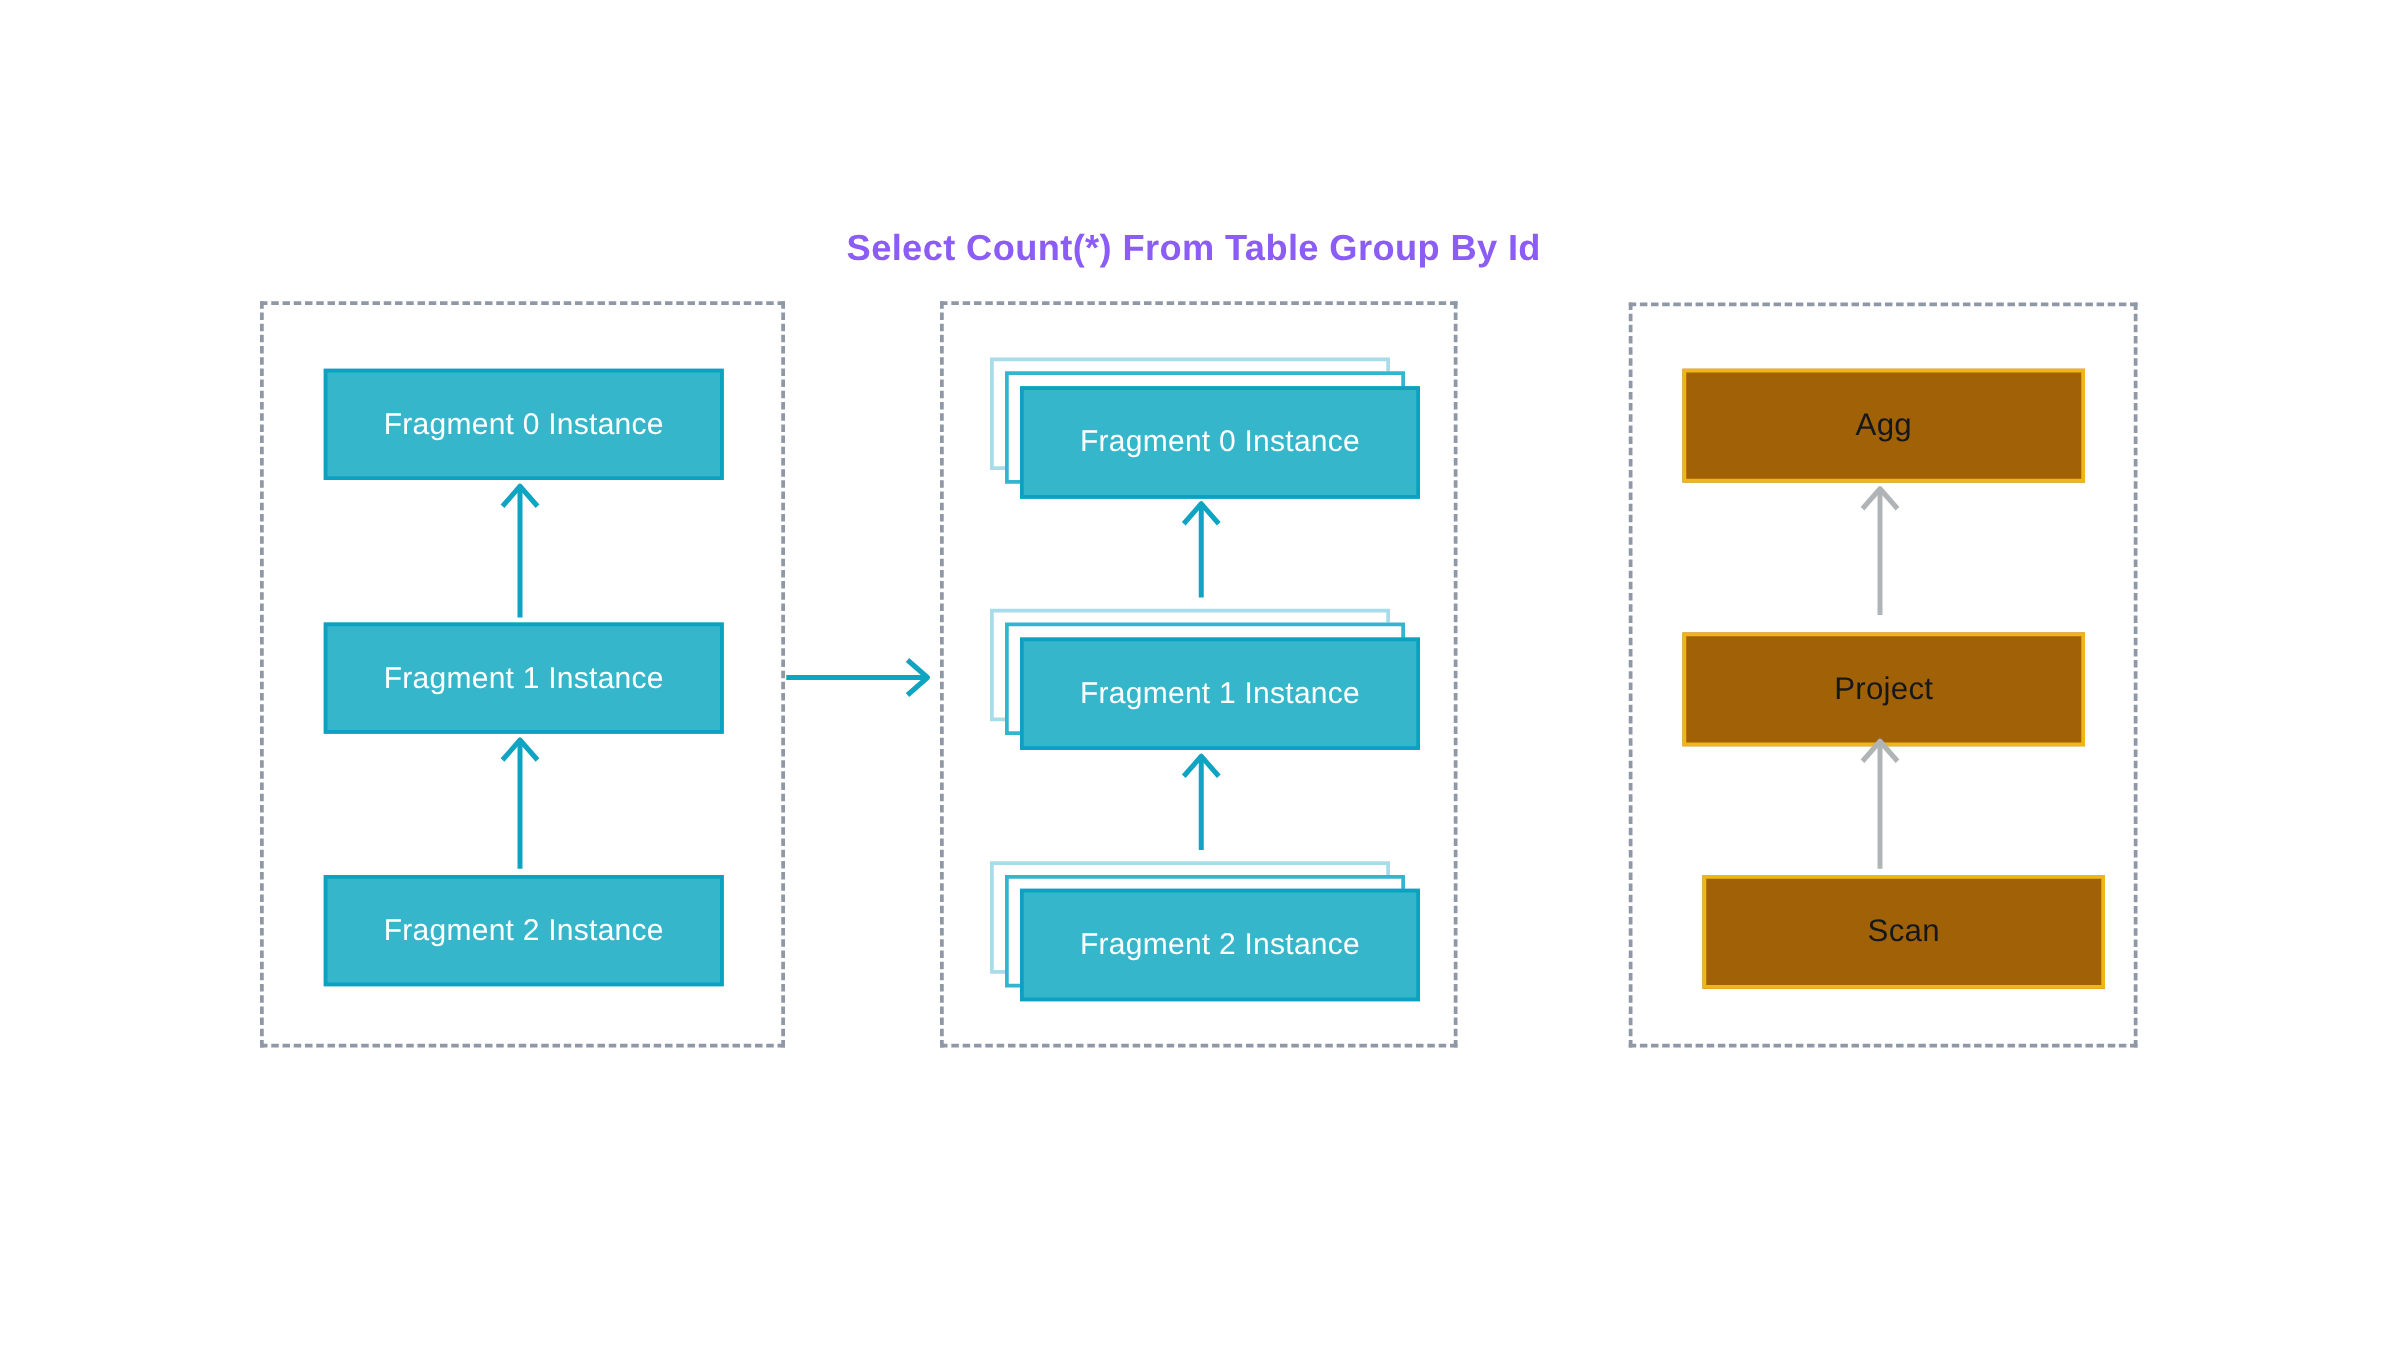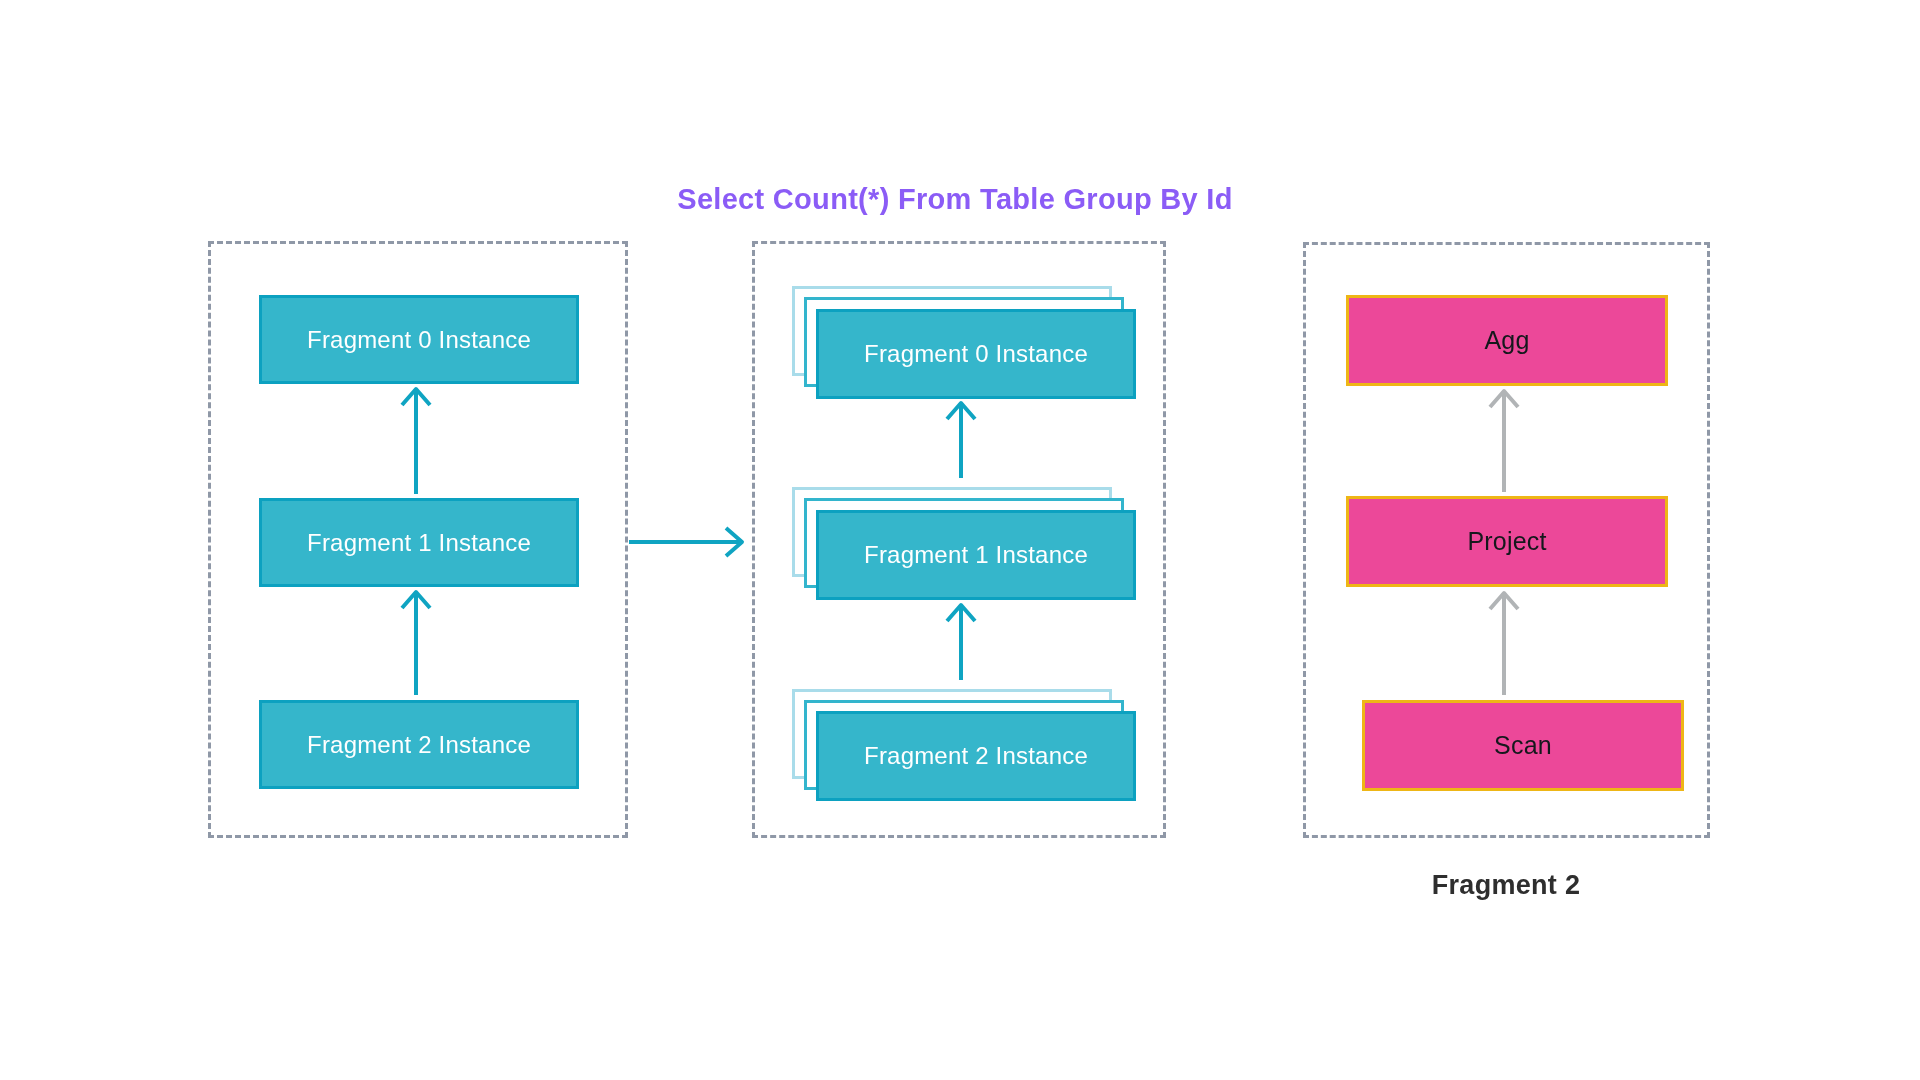--- a/index.html
+++ b/index.html
@@ -24,21 +24,21 @@
   .node{
     position:absolute;display:flex;align-items:center;justify-content:center;
     box-sizing:border-box;text-align:center;
   }
   .node-teal{
     width:320px;height:89px;background:#35b6cb;border:3px solid #0ca1c0;
     color:#ffffff;font-size:24px;font-weight:500;letter-spacing:0.2px;
   }
   .node-teal-front{width:320px;height:90px;}
   .node-yellow{
-    width:322px;height:91px;background:#ec4899;border:3px solid #eeb616;
+    width:322px;height:91px;background:#a16207;border:3px solid #eeb616;
     color:#14181c;font-size:25px;font-weight:500;letter-spacing:0.2px;
   }
   .ghost{
     position:absolute;width:320px;height:90px;background:#ffffff;box-sizing:border-box;
   }
   .ghost-light{border:3px solid #a9dcea;}
   .ghost-mid  {border:3px solid #33b5cd;}
   .arrow{position:absolute;overflow:visible;}
   .teal-stroke{stroke:#0fa4c2;stroke-width:4;fill:none;stroke-linejoin:round;}
   .gray-stroke{stroke:#b1b4b6;stroke-width:4;fill:none;stroke-linejoin:round;}
@@ -80,29 +80,28 @@
     <div class="ghost ghost-mid" style="left:49px;top:456px;"></div>
     <div class="node node-teal node-teal-front" style="left:61px;top:467px;">
       <span>Fragment 2 Instance</span>
     </div>
   </div>
 
   <div class="panel panel-right">
     <div class="node node-yellow" style="left:40px;top:50px;">
       <span>Agg</span>
     </div>
-    <div class="node node-yellow" style="left:40px;top:251px;">
+    <div class="node node-yellow" style="left:40px;top:261px;">
       <span>Project</span>
     </div>
     <div class="node node-yellow" style="left:56px;top:455px;">
       <span>Scan</span>
     </div>
   </div>
 
-  <div class="caption">Fragment 2</div>
 
   <svg class="arrow" style="left:398px;top:384px;" width="36" height="112">
     <line class="teal-stroke" x1="18" y1="110" x2="18" y2="7"></line>
     <polyline class="teal-stroke" points="4,21 18,5 32,21"></polyline>
   </svg>
 
   <svg class="arrow" style="left:398px;top:587px;" width="36" height="110">
     <line class="teal-stroke" x1="18" y1="108" x2="18" y2="7"></line>
     <polyline class="teal-stroke" points="4,21 18,5 32,21"></polyline>
   </svg>

